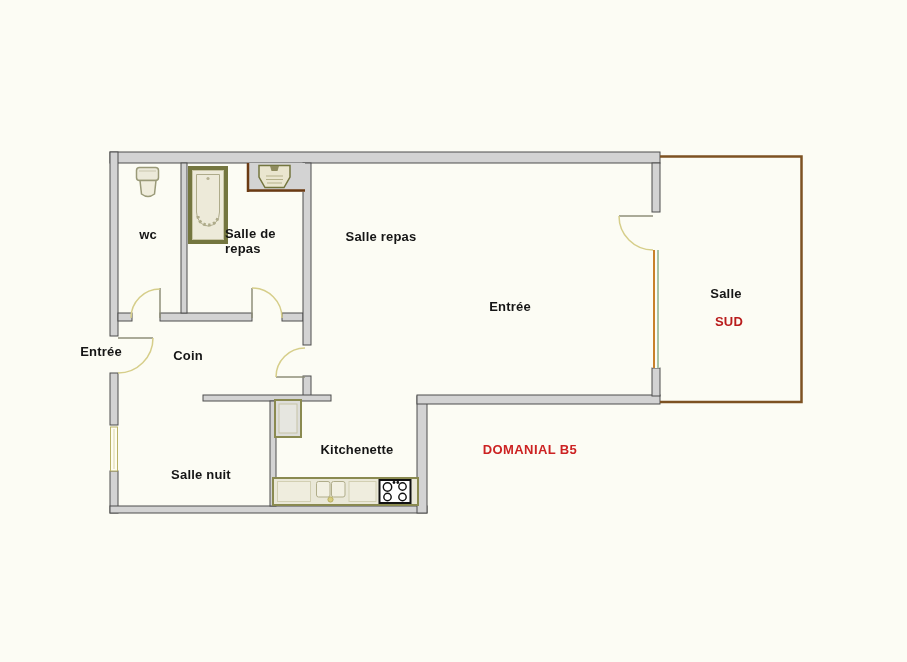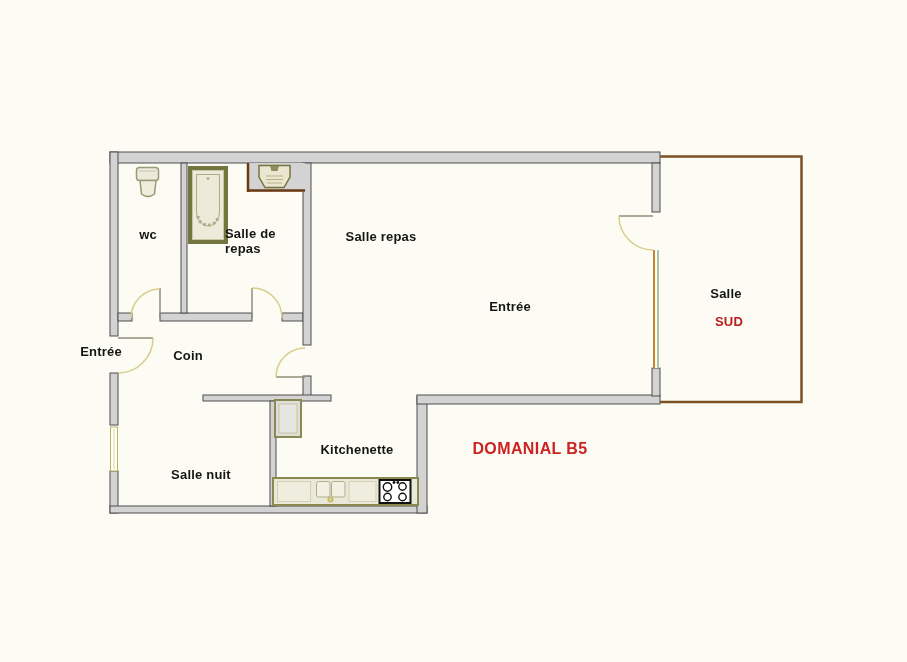--- a/index.html
+++ b/index.html
@@ -14,21 +14,21 @@
   .lbl{
     position:absolute;
     transform:translate(-50%,-50%);
     font:bold 13px "Liberation Sans",sans-serif;
     color:#151515;
     white-space:nowrap;
     letter-spacing:0.2px;
   }
   .lbl.two-line{white-space:normal;text-align:left;width:78px;line-height:15px;}
   .lbl.blue{color:#b91c1c;}
-  .lbl.red{color:#cc2222;font-size:16px;letter-spacing:0.4px;}
+  .lbl.red{color:#cc2222;font-size:13px;letter-spacing:0.4px;}
 </style>
 </head>
 <body>
 
 <div id="plan">
 
   <svg id="plan-svg" width="907" height="662" viewBox="0 0 907 662">
 
     <g fill="#d3d3d3" stroke="#4d4d4d" stroke-width="1">
 

